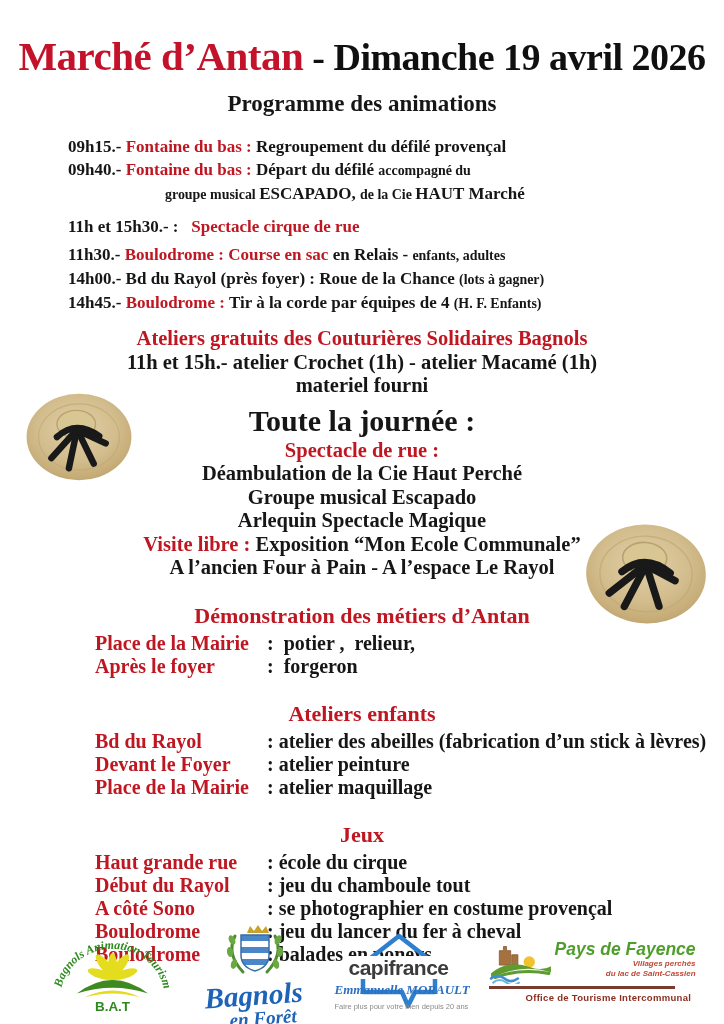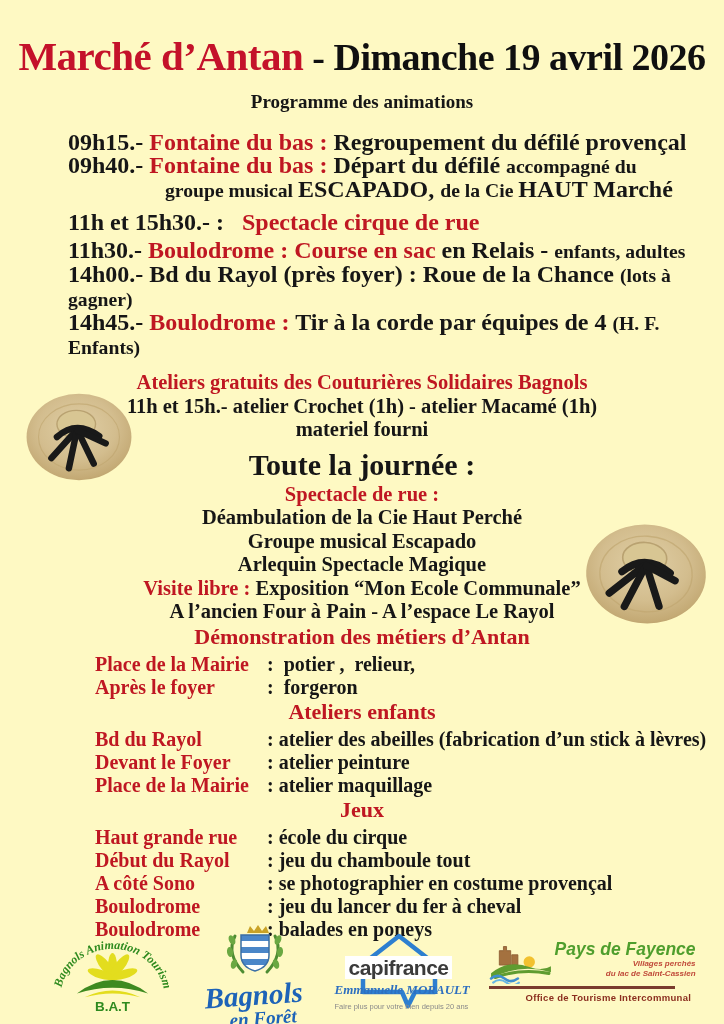--- a/index.html
+++ b/index.html
@@ -1,50 +1,50 @@
 <!DOCTYPE html>
 <html><head>
 <meta charset="utf-8">
 <style>
   html,body{margin:0;padding:0;background:#e8e8e8;}
   .page{
     position:relative;
     width:724px;height:1024px;
     margin:0 auto;
-    background:#fef9c3;
+    background:#ffffff;
     font-family:"Liberation Serif", serif;
     font-weight:bold;
     color:#161616;
     overflow:hidden;
   }
   .seg{white-space:pre-wrap;}
   .c-rd{color:#bf1722;}
   .c-bk{color:#161616;}
   .s-sm{font-size:0.82em;}
 
   .title-line{text-align:center;padding-top:34px;line-height:1.1;letter-spacing:-0.5px;}
   .title-main{color:#c4122a;font-size:41px;}
   .title-dash{color:#101010;font-size:38px;}
   .title-date{color:#101010;font-size:38px;}
 
-  .subtitle{text-align:center;font-size:19px;margin-top:12px;}
-
-  .sched{margin:18px 0 0 68px;font-size:24px;line-height:23px;}
+  .subtitle{text-align:center;font-size:23px;margin-top:12px;}
+
+  .sched{margin:18px 0 0 68px;font-size:17px;line-height:23px;}
   .sched-line{white-space:nowrap;}
   .indent{margin-left:97px;}
   .gap-top{margin-top:9px;}
   .gap-top-sm{margin-top:5px;}
 
   .center-block{text-align:center;font-size:20.5px;line-height:23.5px;}
   .mt12{margin-top:12px;}
   .red-line{color:#bf1722;}
 
   .toute{font-size:30px;text-align:center;margin-top:5px;line-height:36px;}
 
-  .sec-head{text-align:center;font-size:22px;color:#bf1722;margin-top:0;line-height:26px;}
+  .sec-head{text-align:center;font-size:22px;color:#bf1722;margin-top:23px;line-height:26px;}
 
   .rows{margin-left:95px;font-size:20px;line-height:23px;margin-top:3px;}
   .prow{white-space:nowrap;}
   .plabel{display:inline-block;width:172px;color:#bf1722;}
   .pvalue{color:#161616;}
 
   .hat{position:absolute;}
   .hat-left{left:20px;top:391px;width:118px;height:92px;}
   .hat-right{left:583px;top:521px;width:126px;height:106px;transform:rotate(3deg);}
 

